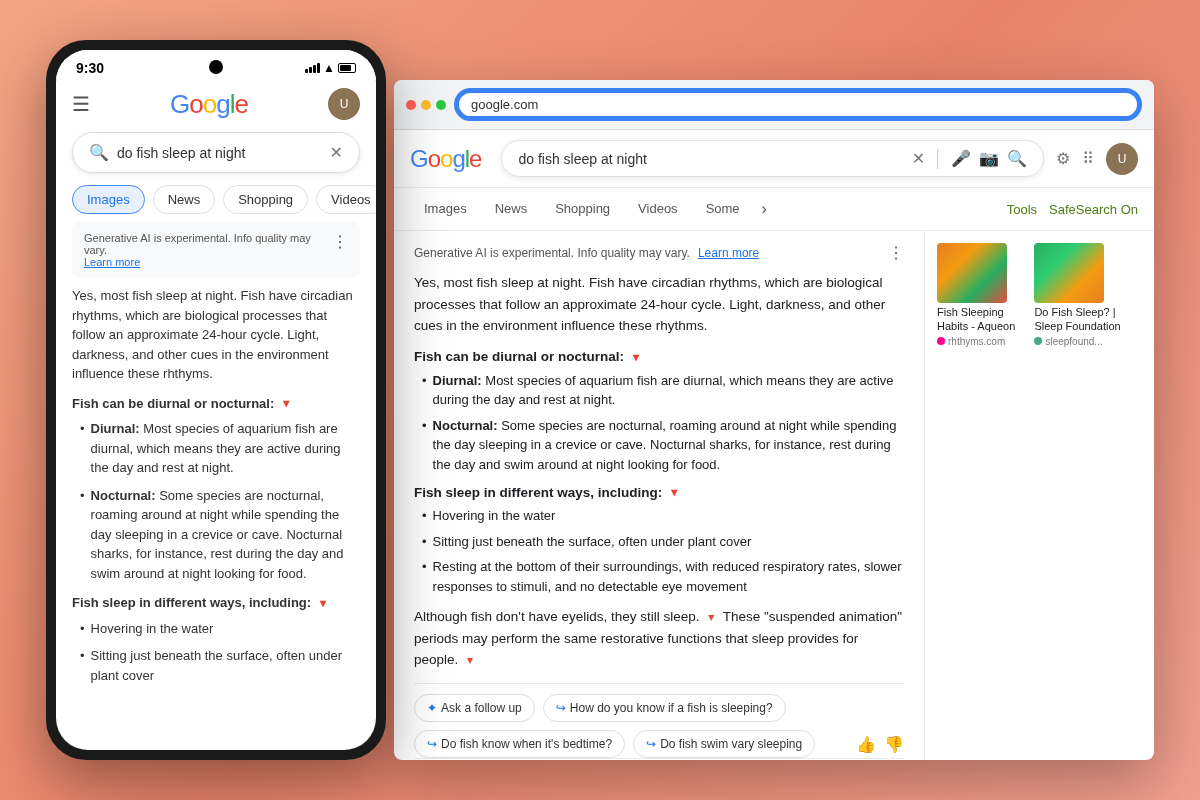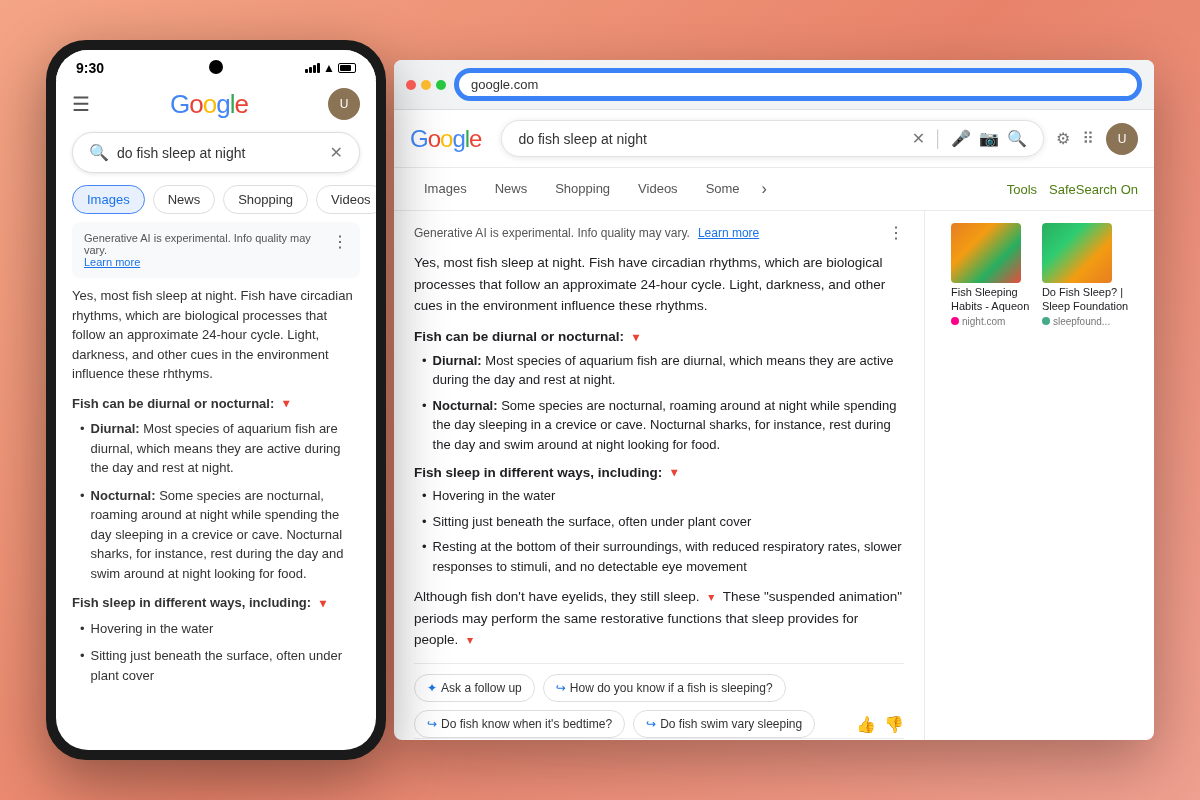--- a/index.html
+++ b/index.html
@@ -10,21 +10,21 @@
       display: flex;
       align-items: center;
       justify-content: center;
       font-family: Arial, sans-serif;
       overflow: hidden;
     }
 
     .container {
       display: flex;
       gap: 8px;
-      align-items: center;
+      align-items: flex-end;
       padding: 20px;
     }
 
     
     .phone {
       width: 340px;
       height: 720px;
       background: #1a1a1a;
       border-radius: 40px;
       padding: 10px;
@@ -387,21 +387,20 @@
       width: 230px;
       padding: 12px;
       border-left: 1px solid #e8eaed;
       display: flex;
       flex-direction: column;
       gap: 8px;
     }
     .sidebar-images {
       display: flex;
       gap: 4px;
-      margin-left: 14px;
     }
     .sidebar-img {
       width: 70px;
       height: 60px;
       border-radius: 4px;
       overflow: hidden;
       position: relative;
       flex-shrink: 0;
     }
     .img-fish-sleeping {
@@ -687,21 +686,21 @@
         </div>
       </div>
 
       <div class="sidebar">
         <div class="sidebar-images">
           <div>
             <div class="sidebar-img img-fish-sleeping"></div>
             <div class="sidebar-img-label">Fish Sleeping Habits - Aqueon</div>
             <div class="sidebar-img-source">
               <div class="source-dot" style="background:#f08;"></div>
-              <span>night.com</span>
+              <span>rhthyms.com</span>
             </div>
           </div>
           <div>
             <div class="sidebar-img img-do-fish-sleep"></div>
             <div class="sidebar-img-label">Do Fish Sleep? | Sleep Foundation</div>
             <div class="sidebar-img-source">
               <div class="source-dot" style="background:#4a8;"></div>
               <span>sleepfound...</span>
             </div>
           </div>

